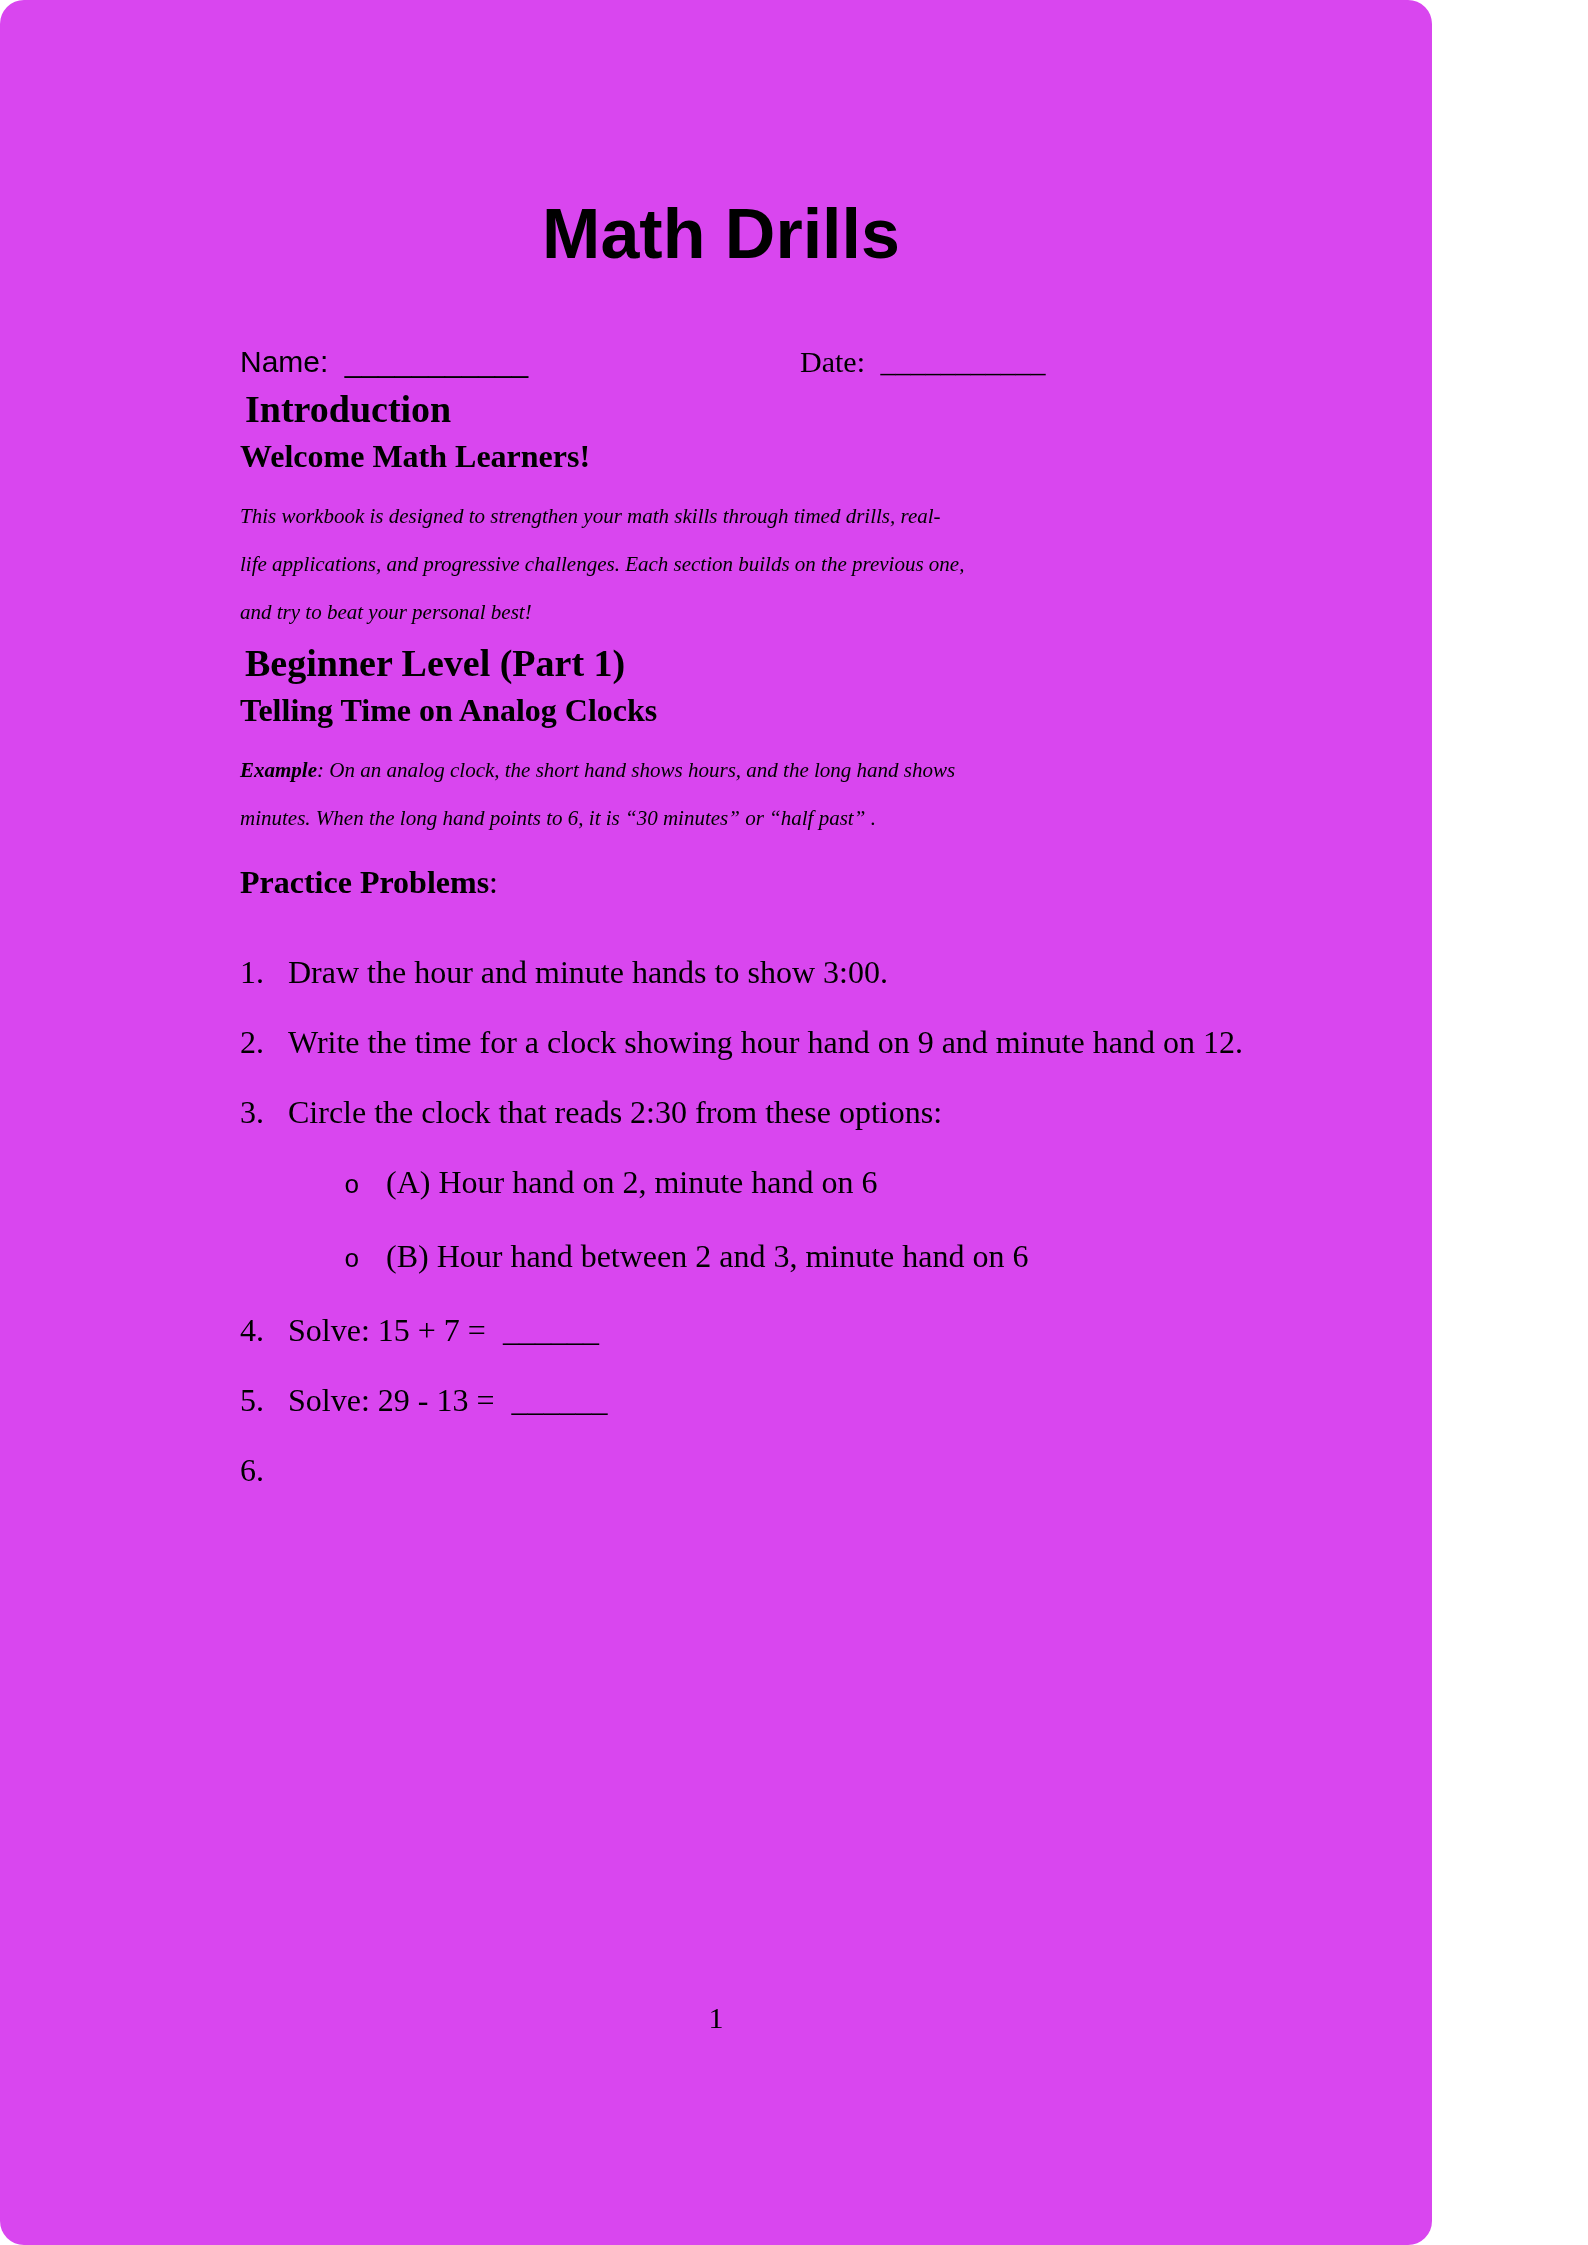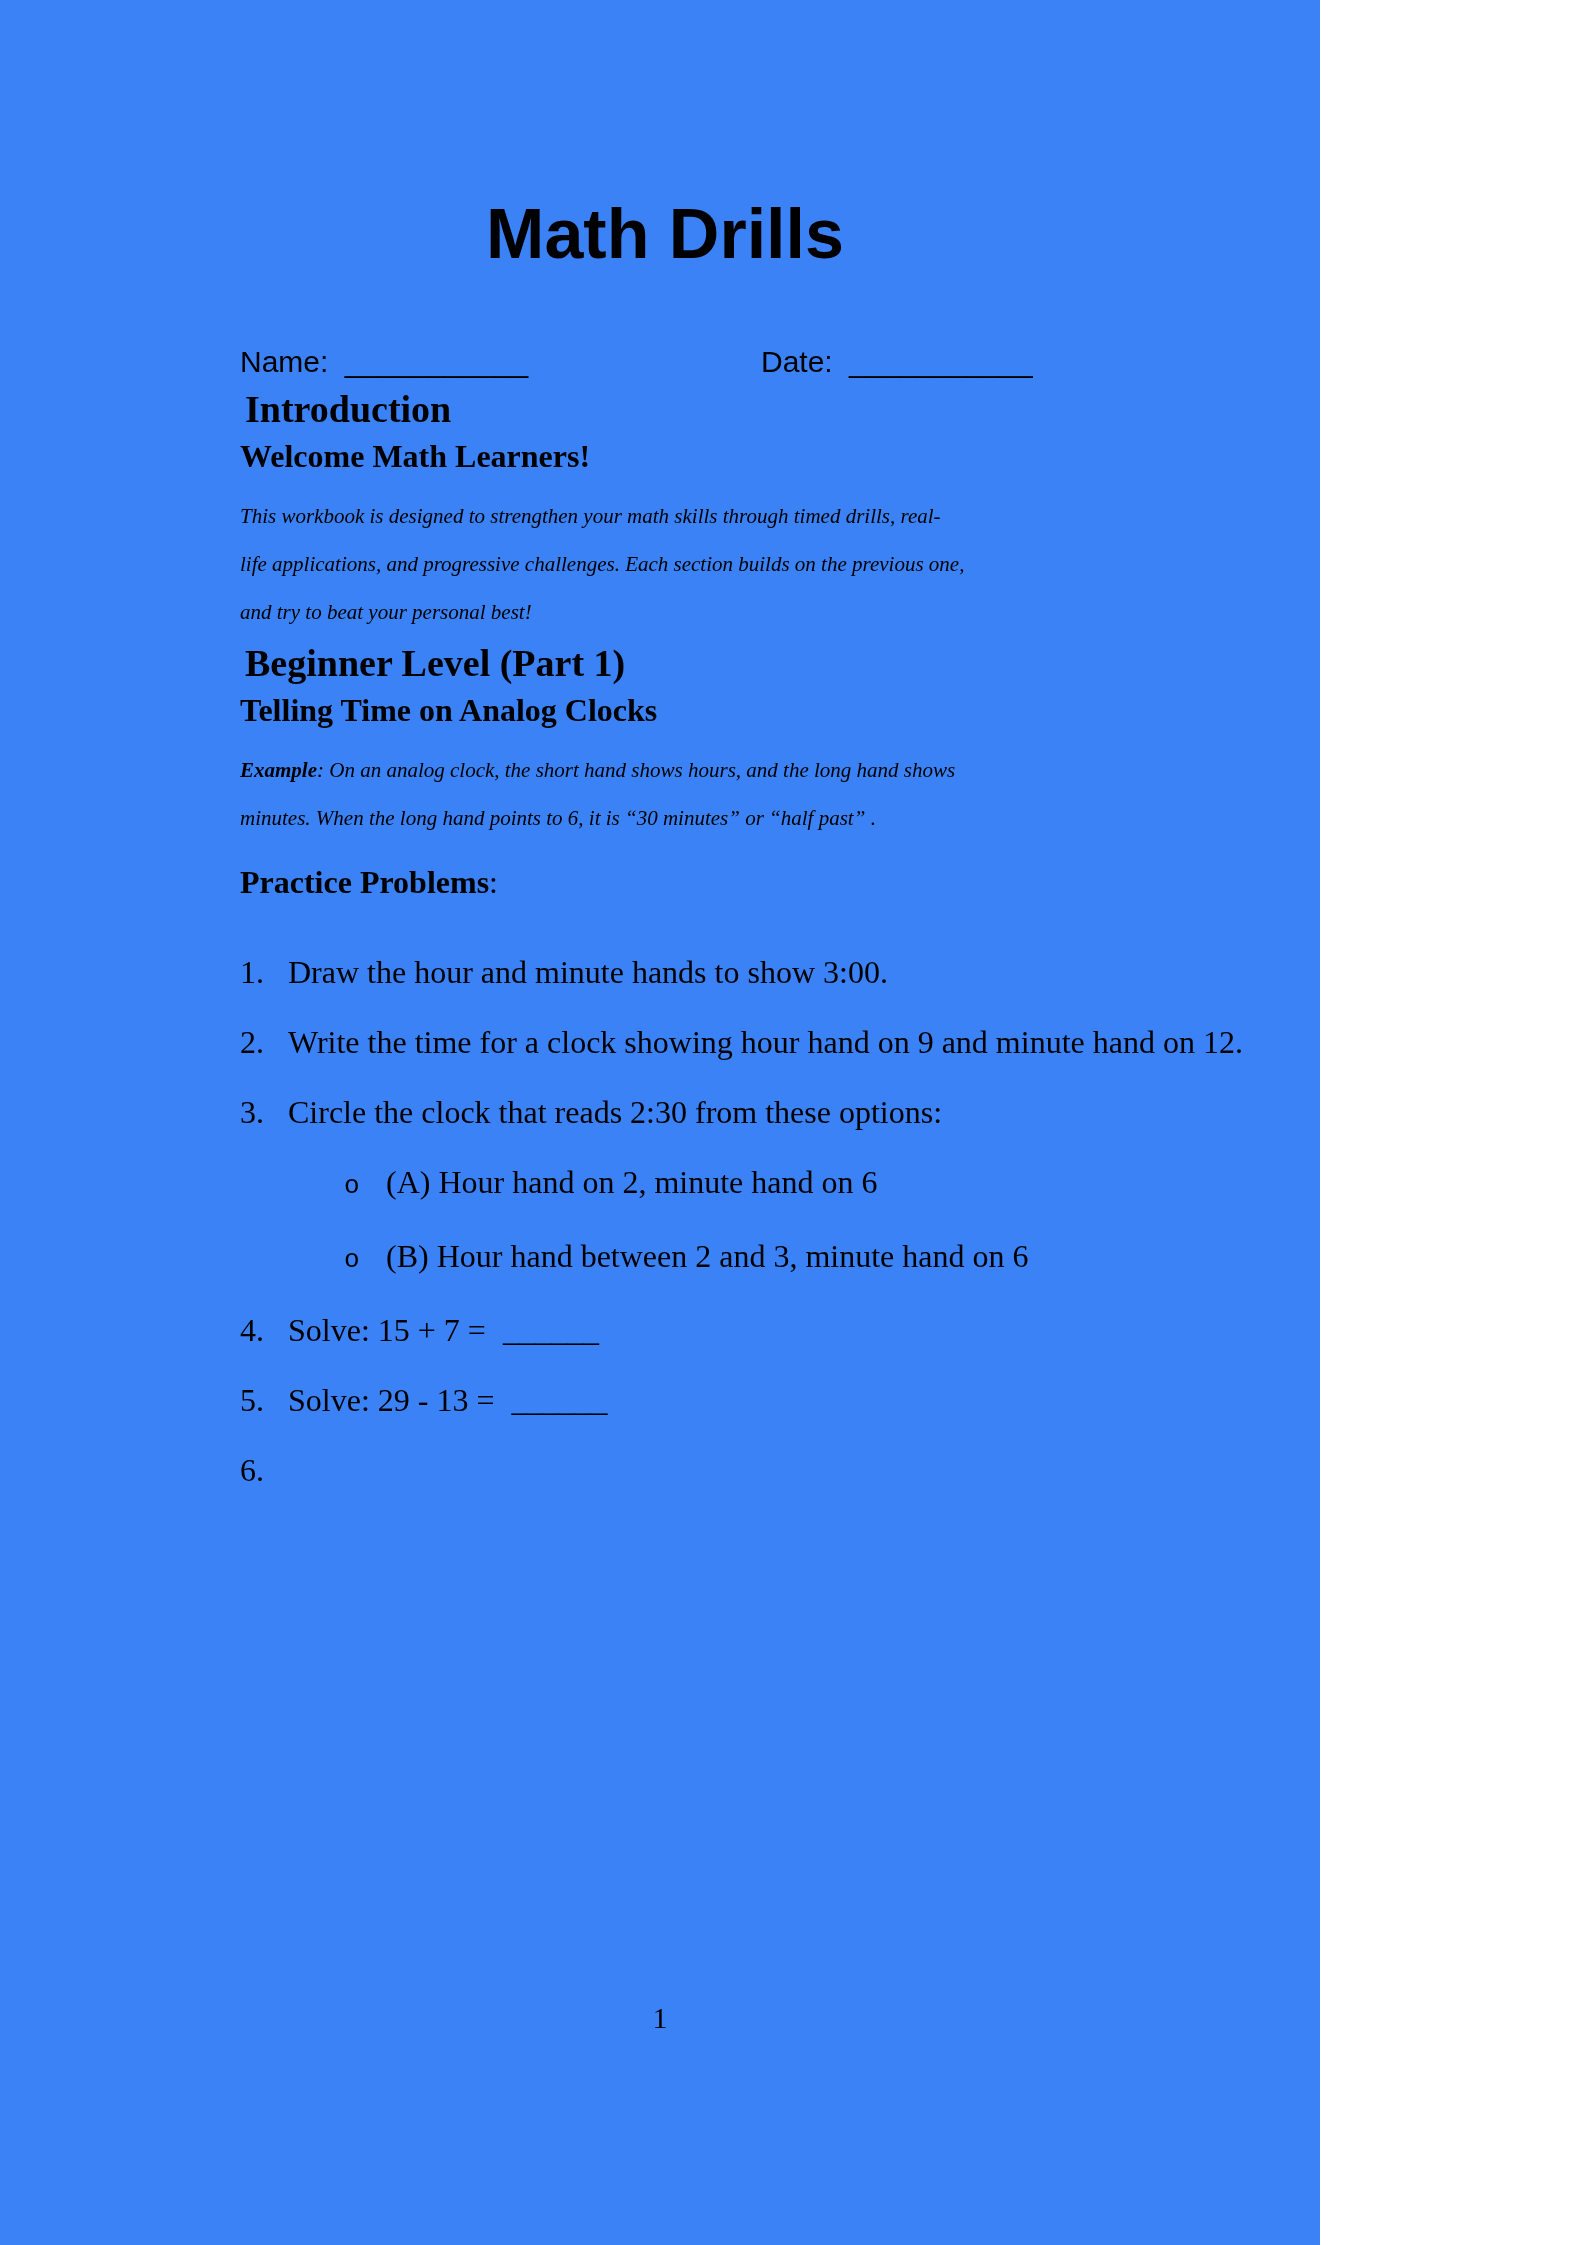--- a/index.html
+++ b/index.html
@@ -2,26 +2,27 @@
 <html><head>
 <meta charset="utf-8">
 <style>
   html, body {
     margin: 0;
     padding: 0;
     background: #ffffff;
   }
   .page {
     position: relative;
-    width: 1320px;
+    width: 1432px;
     height: 2245px;
-    background: #3b82f6;
+    background: #d946ef;
     color: #000000;
     overflow: hidden;
     font-family: "Liberation Serif", serif;
+    border-radius: 24px;
   }
   .content {
     padding: 0 230px 0 240px;
   }
   .doc-title {
     margin: 198px 0 0 0;
     font-family: "Liberation Sans", sans-serif;
     font-weight: 700;
     font-size: 70px;
     line-height: 72px;
@@ -31,21 +32,21 @@
   .fields-row {
     position: relative;
     margin-top: 72px;
     height: 40px;
     font-family: "Liberation Sans", sans-serif;
     font-size: 30px;
     line-height: 40px;
     white-space: nowrap;
   }
   .field-name { position: absolute; left: 0; top: 0; }
-  .field-date { position: absolute; left: 521px; top: 0; }
+  .field-date { position: absolute; left: 560px; top: 0; font-family: Liberation Serif, serif; }
   .field .blank { margin-left: 8px; letter-spacing: 0; }
   h2.section-heading {
     margin: 5px;
     font-weight: 700;
     font-size: 38px;
     line-height: 44px;
     white-space: nowrap;
   }
   .heading-introduction { margin-top: 50px; }
   .heading-beginner { margin-top: 110px; }

